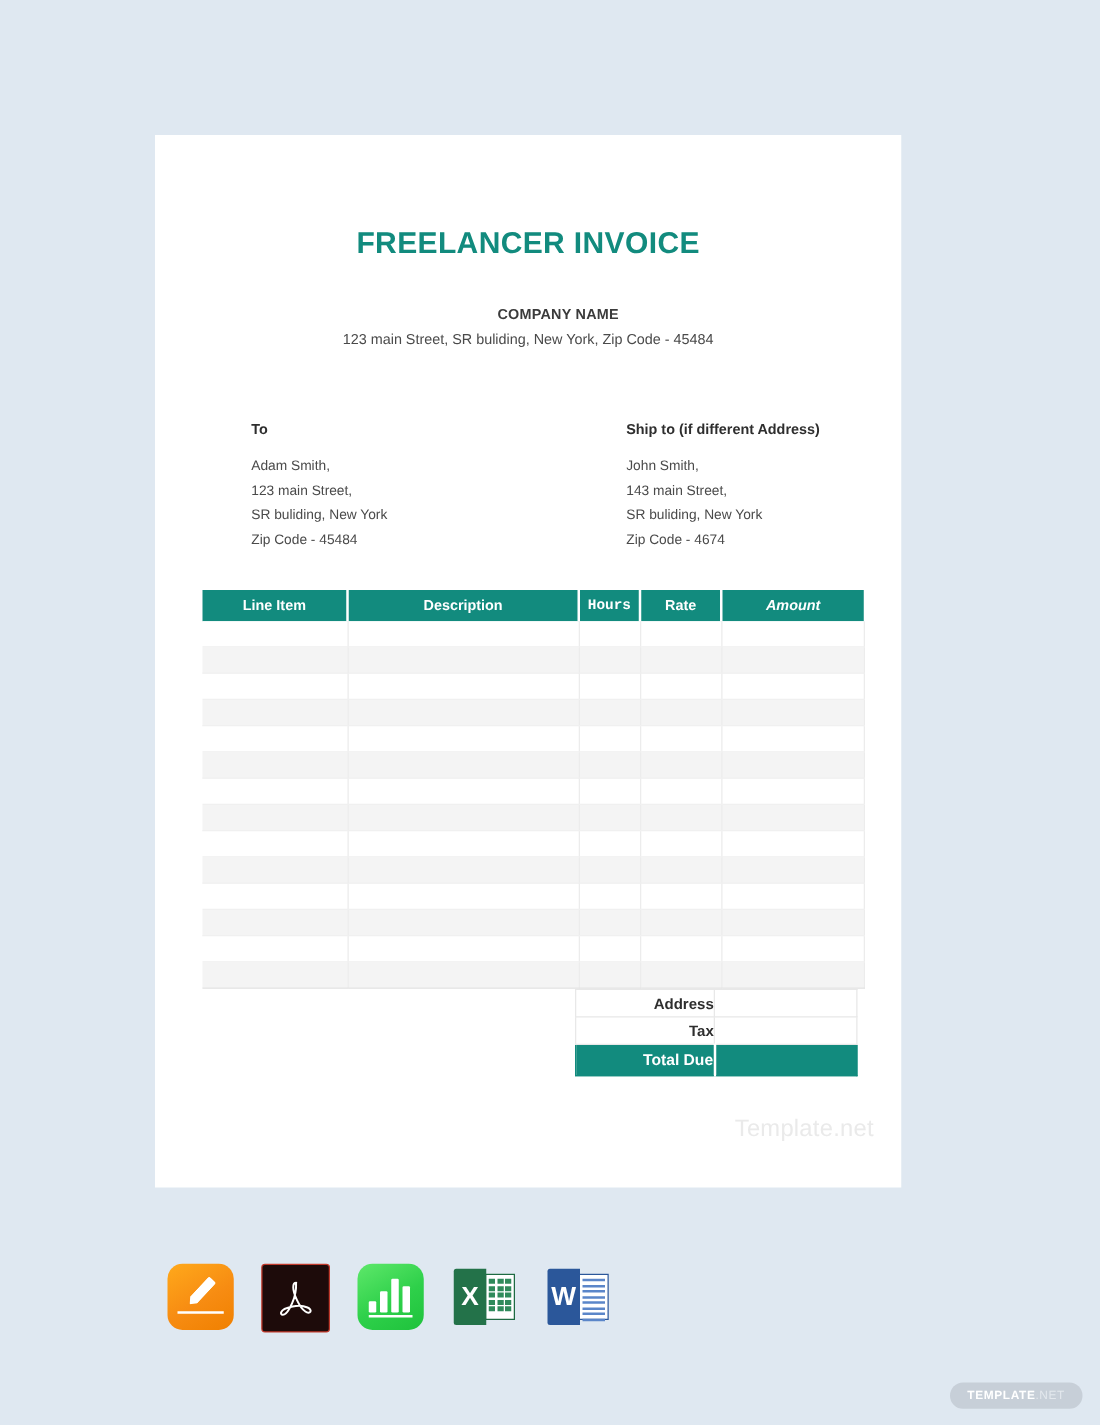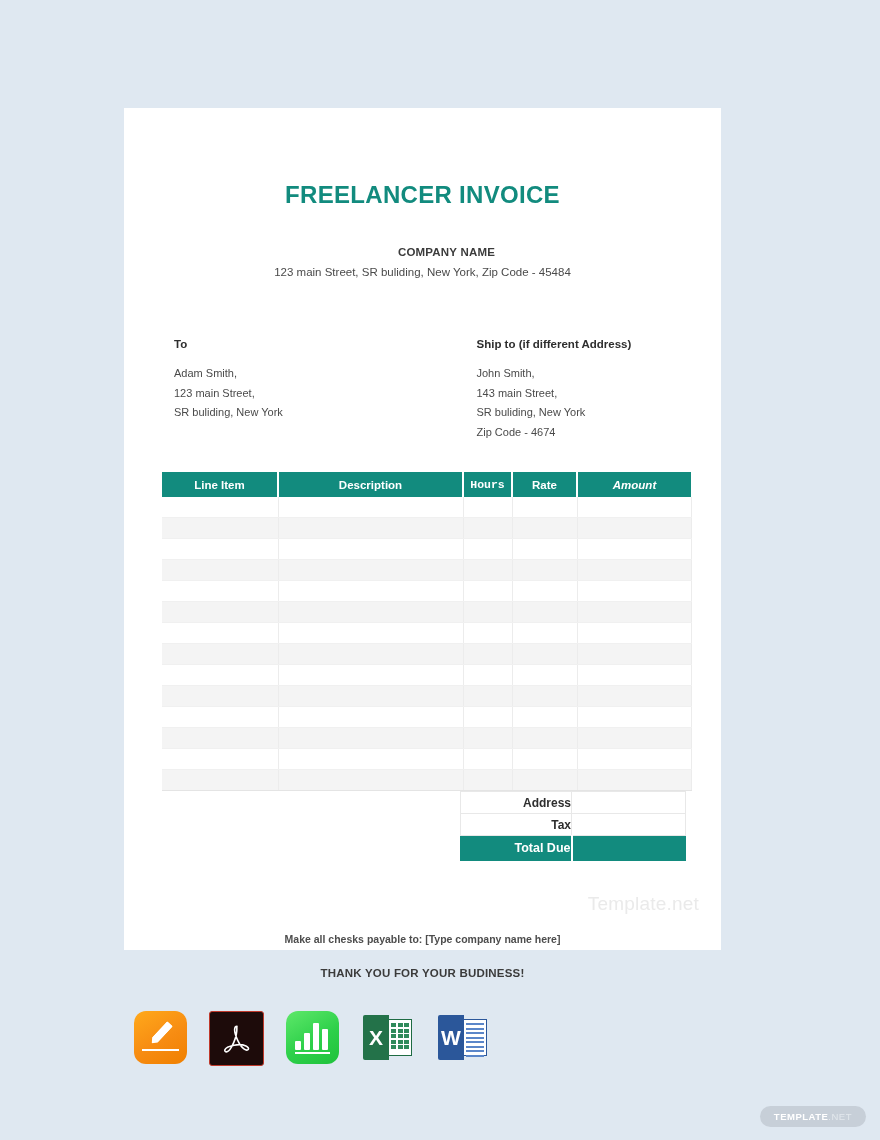--- a/index.html
+++ b/index.html
@@ -55,20 +55,21 @@
 
   
   .addresses {
     display: flex;
     margin-top: 60px;
     padding-left: 50px;
     padding-right: 30px;
   }
   .addr-col {
     width: 50%;
+    margin-left: 27px;
   }
   .addr-col.ship {
     padding-left: 44px;
     box-sizing: border-box;
   }
   .addr-heading {
     font-size: 11.5px;
     font-weight: bold;
     color: #2e2e2e;
     margin-bottom: 14px;
@@ -335,20 +336,21 @@
     <div class="company-name">COMPANY NAME</div>
     <div class="company-address">123 main Street, SR buliding, New York, Zip Code - 45484</div>
   </div>
 
   <div class="addresses">
     <div class="addr-col">
       <div class="addr-heading">To</div>
       <div class="addr-line">Adam Smith,</div>
       <div class="addr-line">123 main Street,</div>
       <div class="addr-line">SR buliding, New York</div>
+      <div class="addr-line">Zip Code - 45484</div>
     </div>
     <div class="addr-col ship">
       <div class="addr-heading">Ship to (if different Address)</div>
       <div class="addr-line">John Smith,</div>
       <div class="addr-line">143 main Street,</div>
       <div class="addr-line">SR buliding, New York</div>
       <div class="addr-line">Zip Code - 4674</div>
     </div>
   </div>
 
@@ -479,24 +481,20 @@
         </tr>
         <tr class="total-due">
           <td class="spacer"></td>
           <td class="tot-label">Total Due</td>
           <td class="tot-value"></td>
         </tr>
       </tbody>
     </table>
   </div>
 
-  <div class="footer">
-    <div class="payable">Make all chesks payable to: [Type company name here]</div>
-    <div class="thanks">THANK YOU FOR YOUR BUDINESS!</div>
-  </div>
 
   <div class="watermark">Template.net</div>
 </div>
 
 <div class="icons">
 
   <div class="icon-box ic-pages">
     <div class="pen"></div>
     <div class="ruleline"></div>
   </div>

